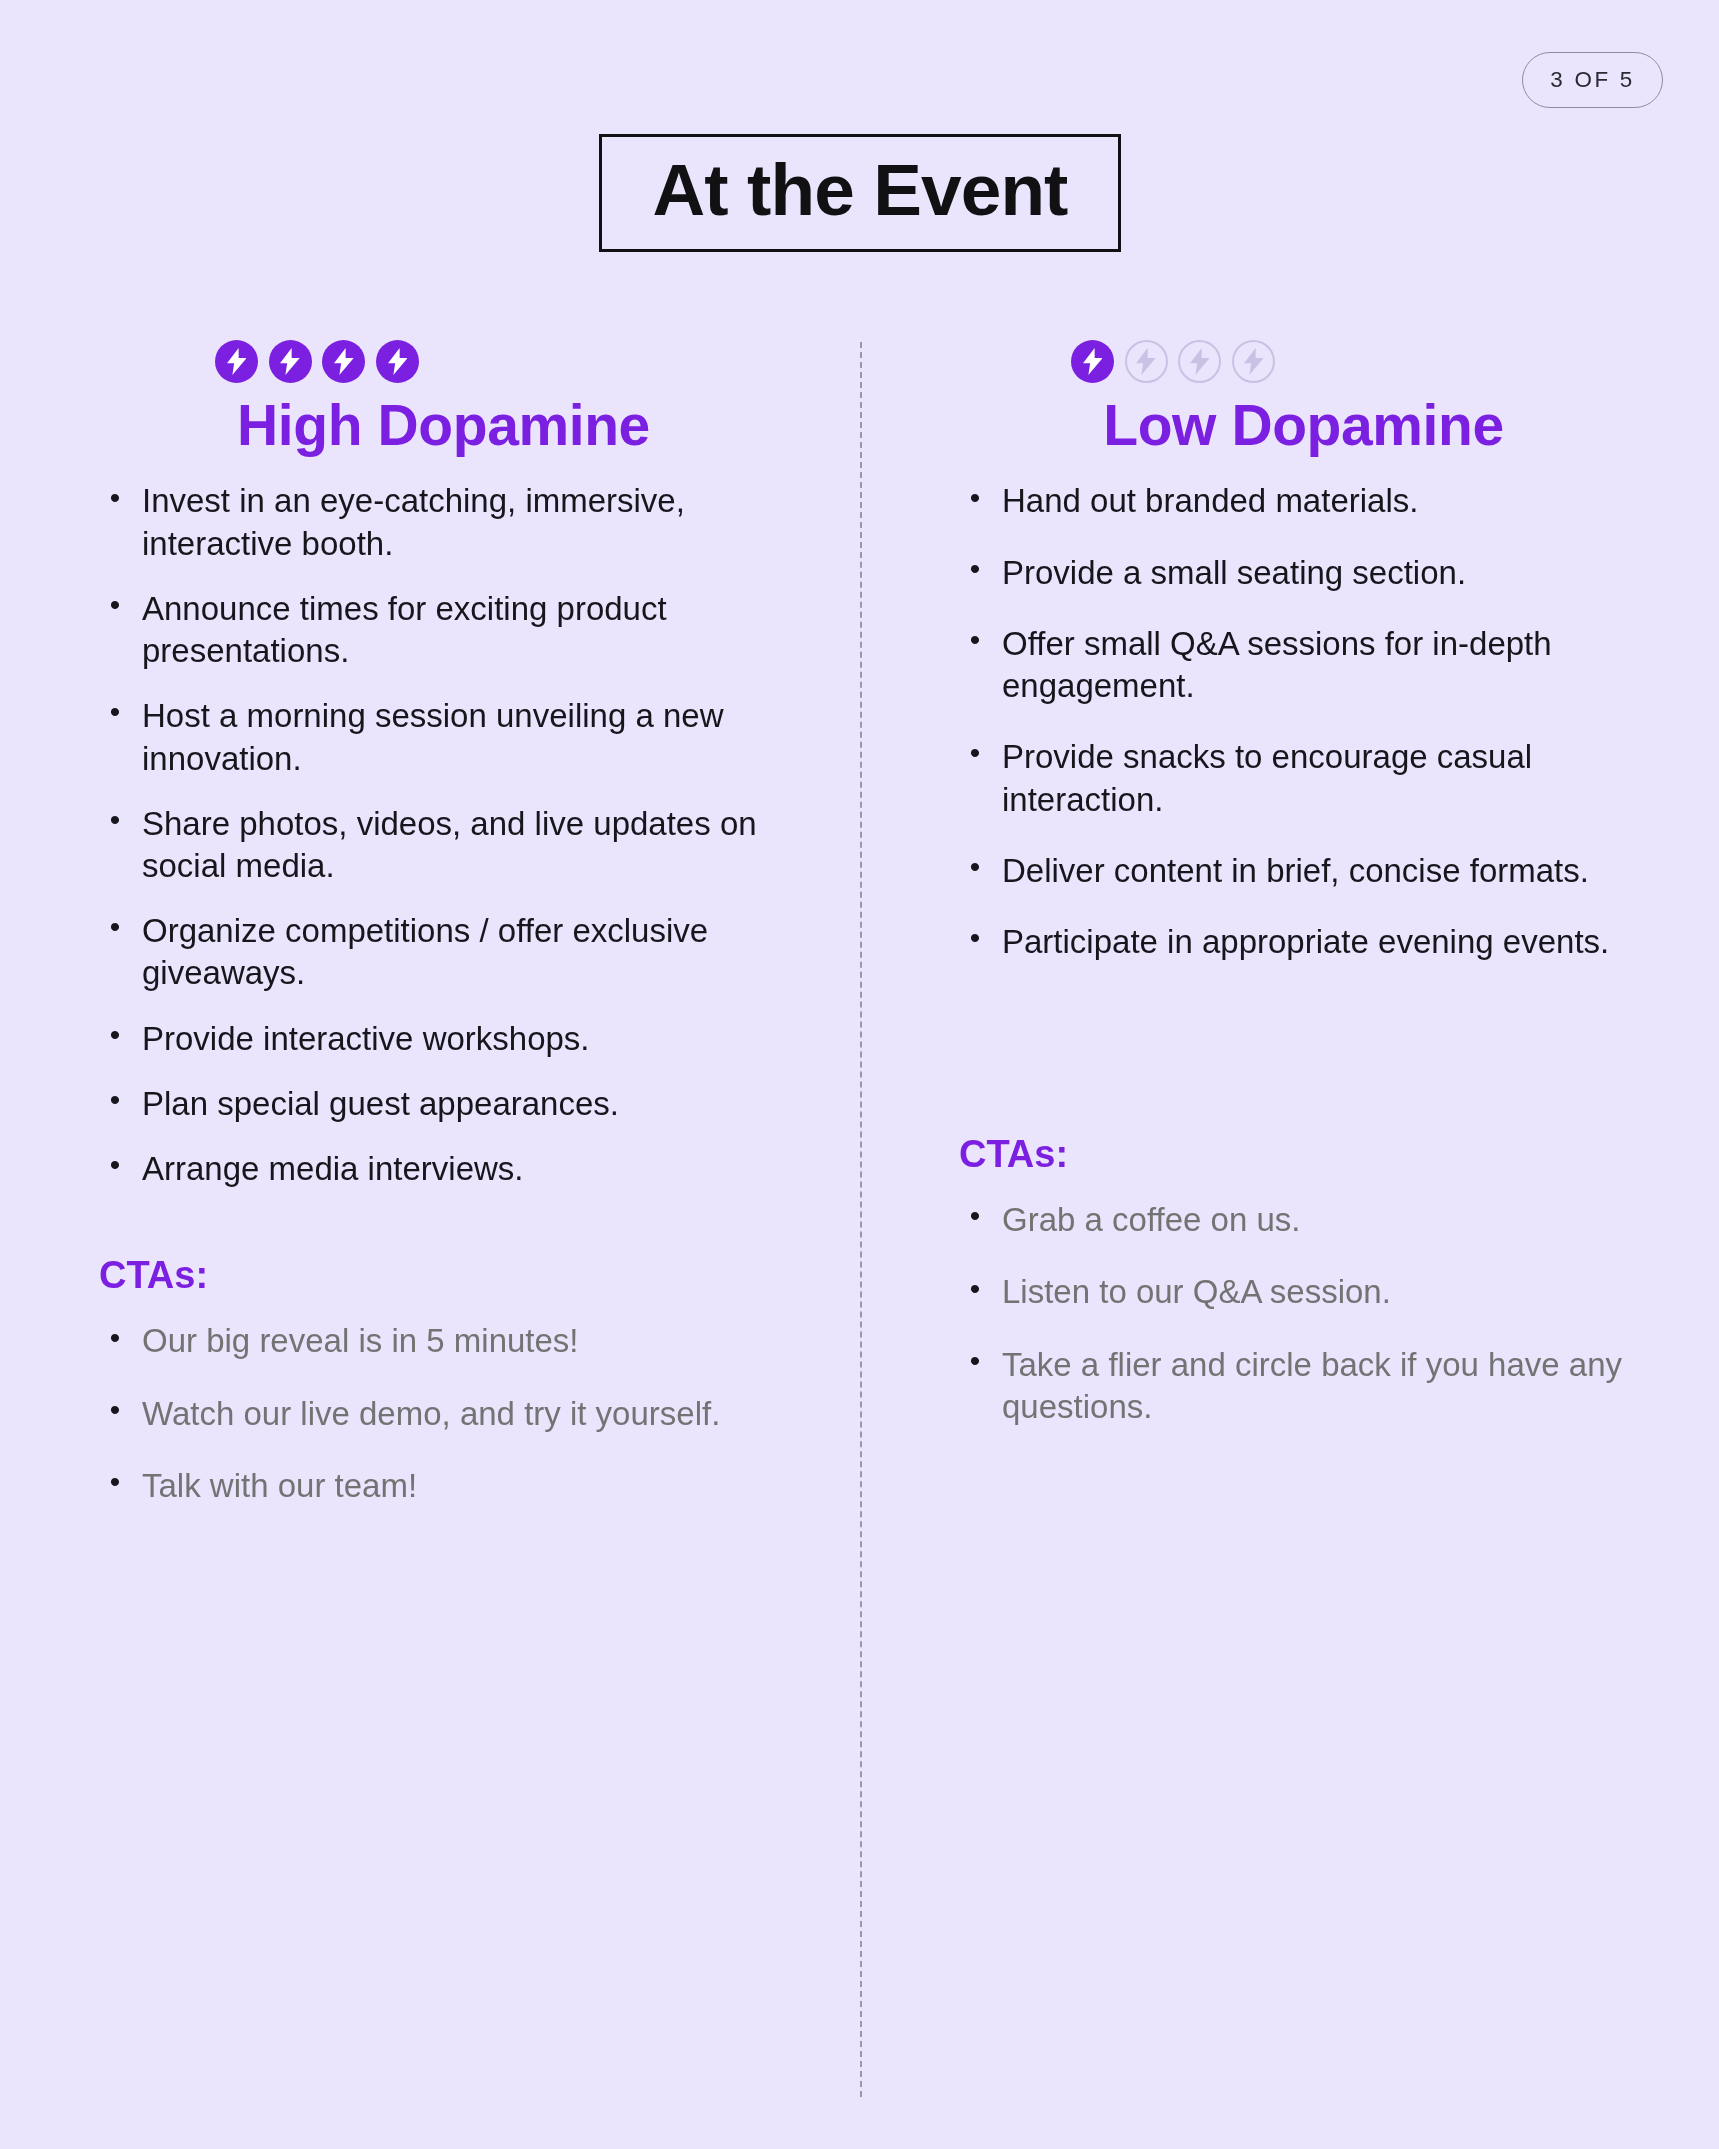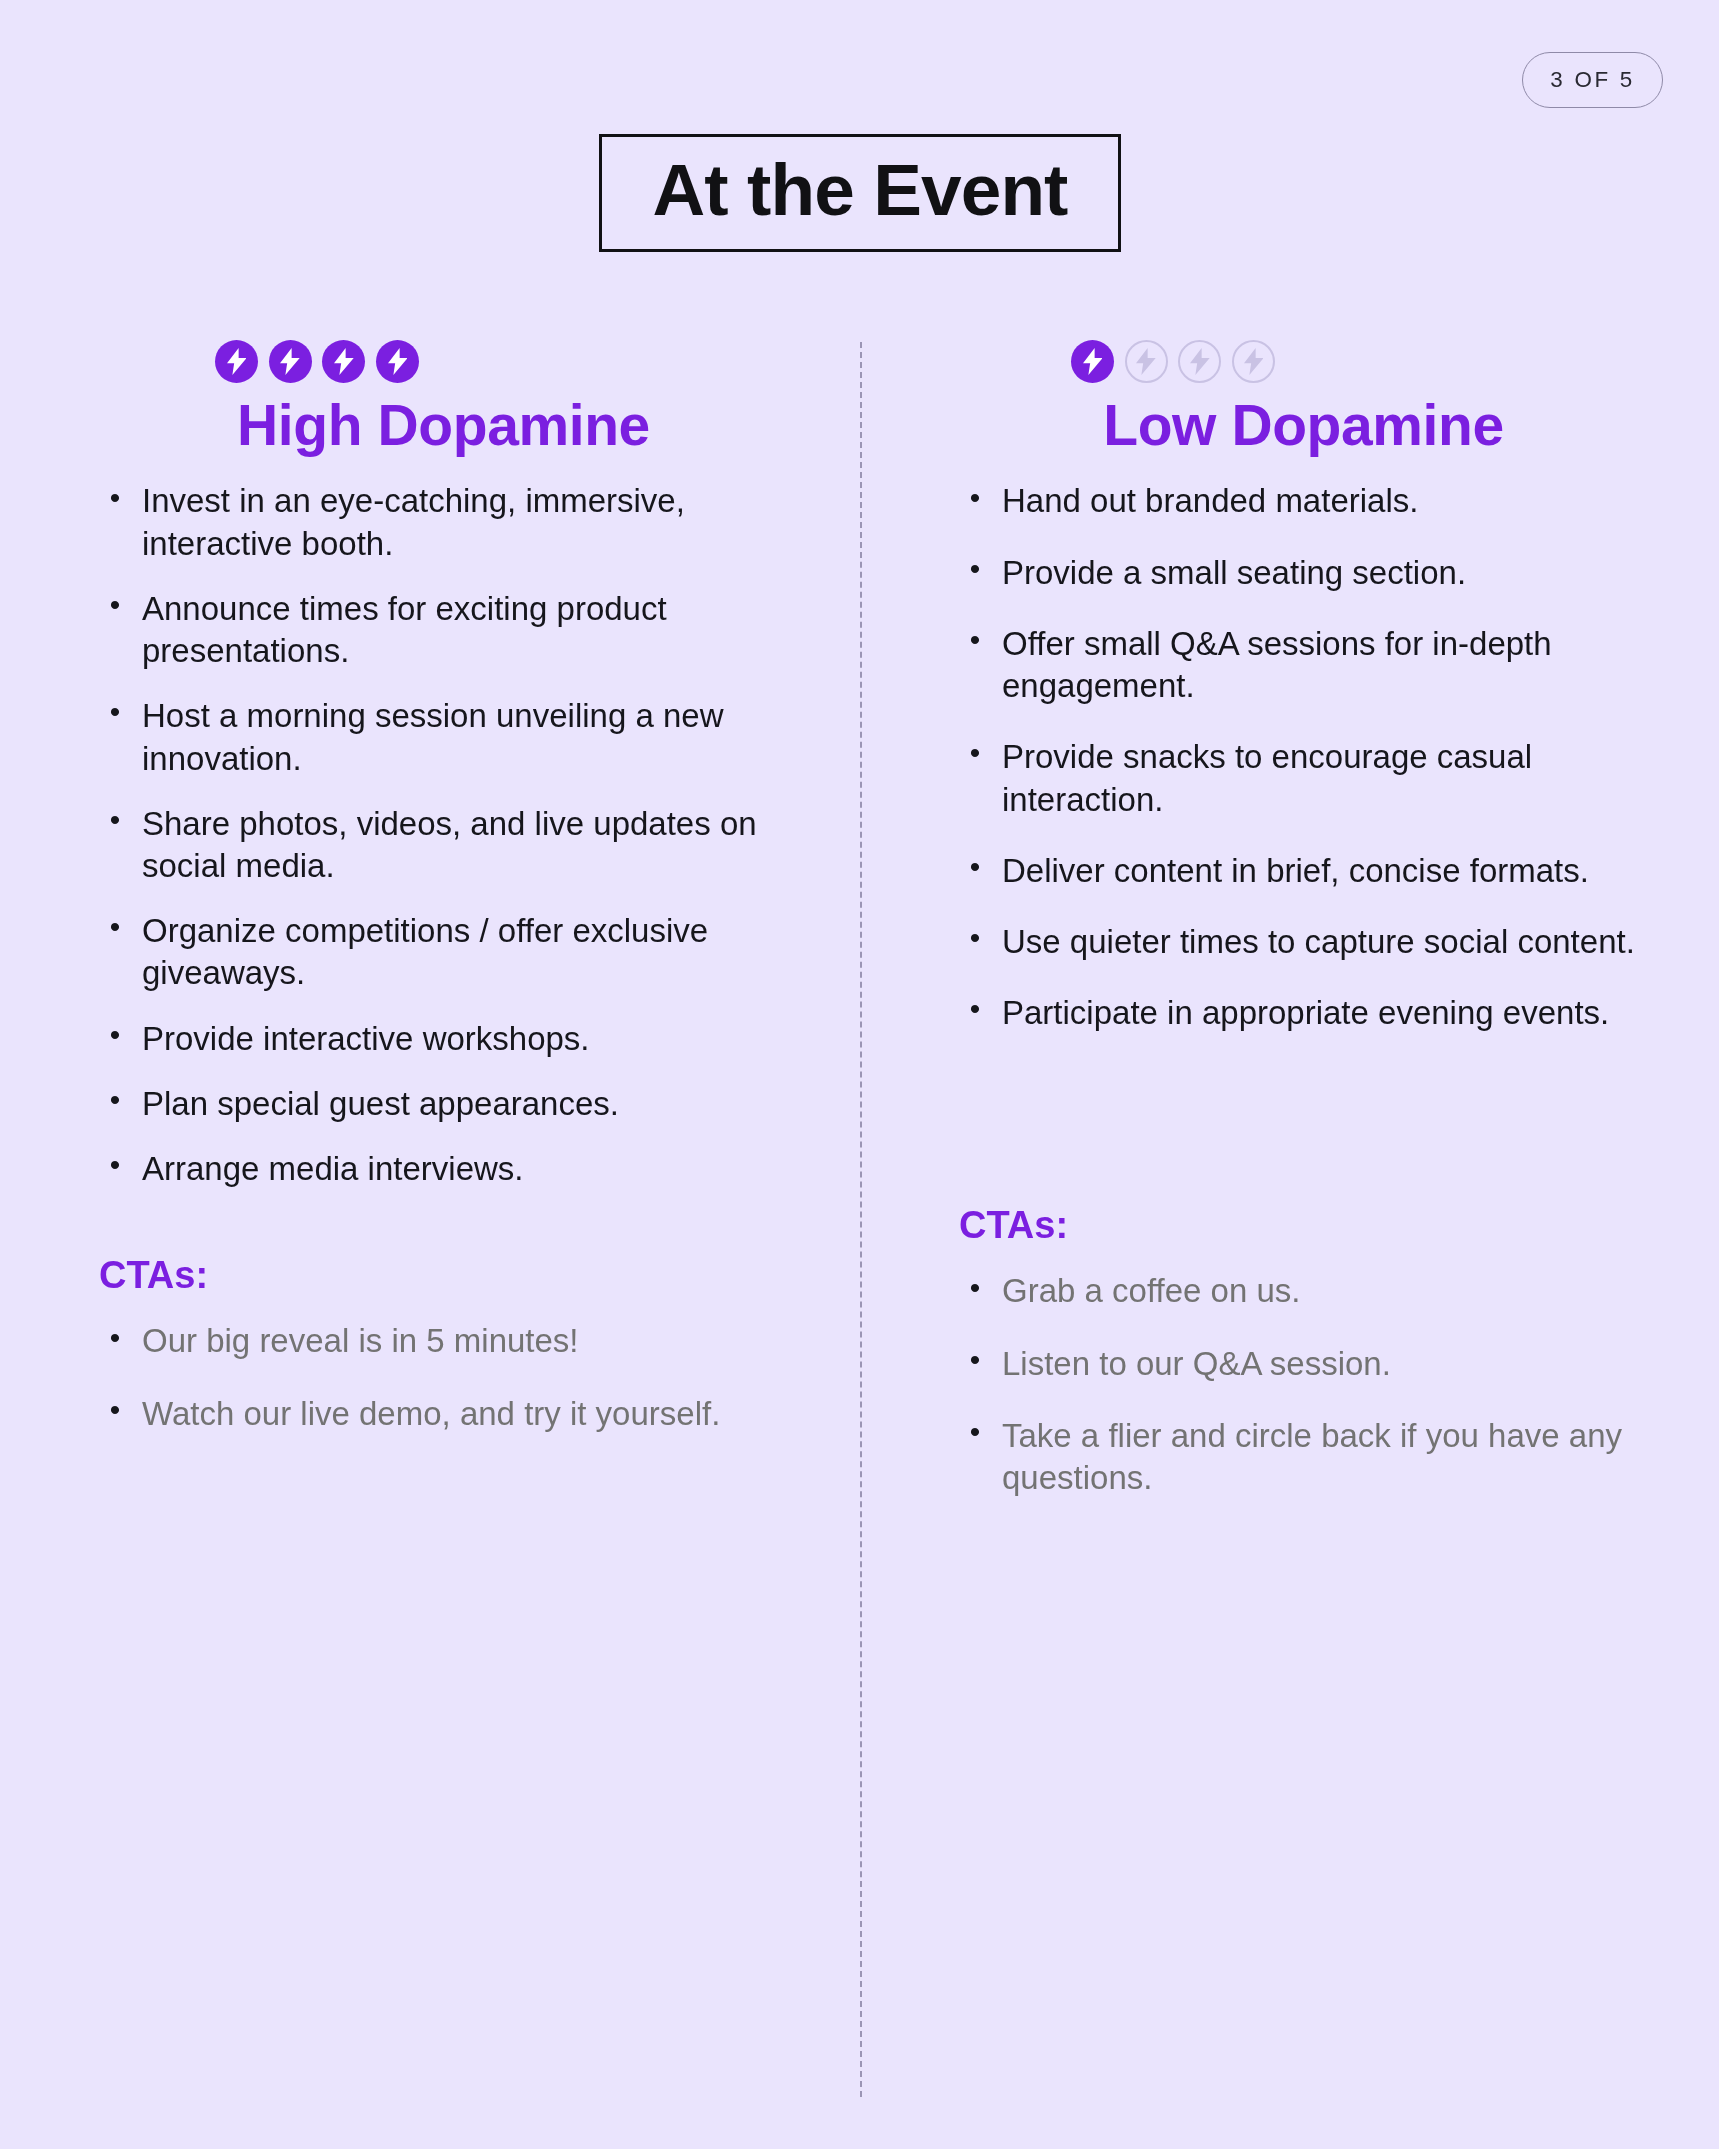--- a/index.html
+++ b/index.html
@@ -238,20 +238,21 @@
         <li>Provide interactive workshops.</li>
         <li>Plan special guest appearances.</li>
         <li>Arrange media interviews.</li>
       </ul>
 
       <div class="cta-label">CTAs:</div>
 
       <ul class="cta-list">
         <li>Our big reveal is in 5 minutes!</li>
         <li>Watch our live demo, and try it yourself.</li>
+        <li>Talk with our team!</li>
       </ul>
     </div>
 
     <div class="col col-right">
       <div class="bolts">
         <span class="bolt on">
           <svg width="19.7" height="27" viewBox="0 0 22 30">
               <polygon points="13,0 0,17 8,17 6,30 22,11 13,11" fill="#ffffff"></polygon>
             </svg>
         </span>
@@ -273,21 +274,20 @@
       </div>
 
       <h2 class="col-heading">Low Dopamine</h2>
 
       <ul class="bullets">
         <li>Hand out branded materials.</li>
         <li>Provide a small seating section.</li>
         <li>Offer small Q&amp;A sessions for in-depth engagement.</li>
         <li>Provide snacks to encourage casual interaction.</li>
         <li>Deliver content in brief, concise formats.</li>
-        <li>Use quieter times to capture social content.</li>
         <li>Participate in appropriate evening events.</li>
       </ul>
 
       <div class="cta-label">CTAs:</div>
 
       <ul class="cta-list">
         <li>Grab a coffee on us.</li>
         <li>Listen to our Q&amp;A session.</li>
         <li>Take a flier and circle back if you have any questions.</li>
       </ul>

